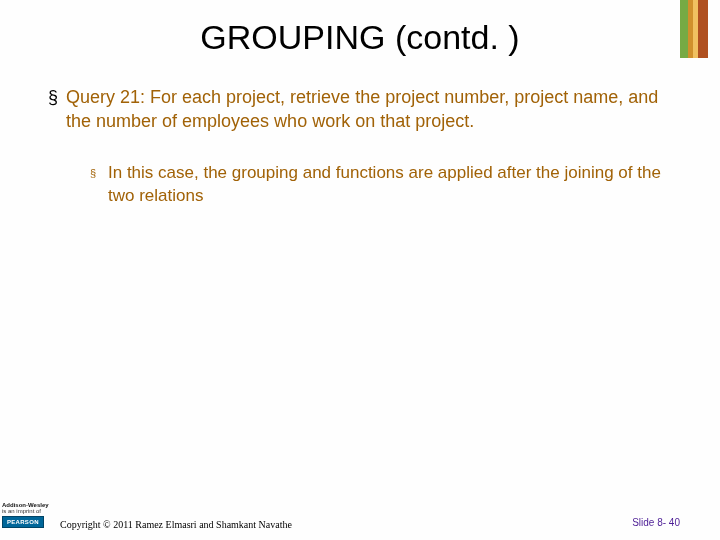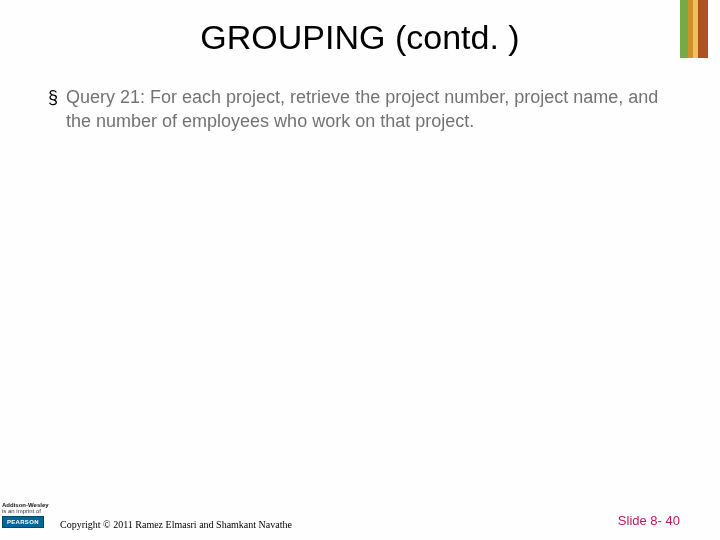--- a/index.html
+++ b/index.html
@@ -31,21 +31,21 @@
   .title {
     text-align: center;
     font-size: 34px;
     padding-top: 18px;
     font-weight: normal;
     color: #000;
   }
   .content {
     padding: 28px 40px 0 48px;
     font-size: 18px;
-    color: #737373;
+    color: #a16207;
     line-height: 1.35;
   }
   ul.top {
     list-style: none;
     padding-left: 18px;
     margin: 0;
   }
   ul.top > li::before {
     content: "§";
     color: #000;
@@ -121,38 +121,41 @@
     bottom: 10px;
     font-size: 10px;
     color: #000;
     font-family: "Times New Roman", serif;
     text-align: right;
   }
   .slidenum {
     position: absolute;
     right: 40px;
     bottom: 12px;
-    font-size: 13px;
-    color: #be185d;
+    font-size: 10px;
+    color: #4c1d95;
   }
 </style>
 </head>
 <body>
 
 <div class="slide">
   <div class="stripe"></div>
 
   <div class="title">GROUPING (contd. )</div>
 
   <div class="content">
     <ul class="top">
       <li>Query 21: For each project, retrieve the project number, project name, and the number of employees who work on that project.</li>
     </ul>
 
 
+    <ul class="sub">
+      <li>In this case, the grouping and functions are applied after the joining of the two relations</li>
+    </ul>
   </div>
 
   <div class="footer">
     <div class="logo-block">
       <div class="aw">Addison-Wesley</div>
       <div>is an imprint of</div>
       <div class="pearson">PEARSON</div>
     </div>
     <div class="copyright">Copyright © 2011 Ramez Elmasri and Shamkant Navathe</div>
     <div class="slidenum">Slide 8- 40</div>

